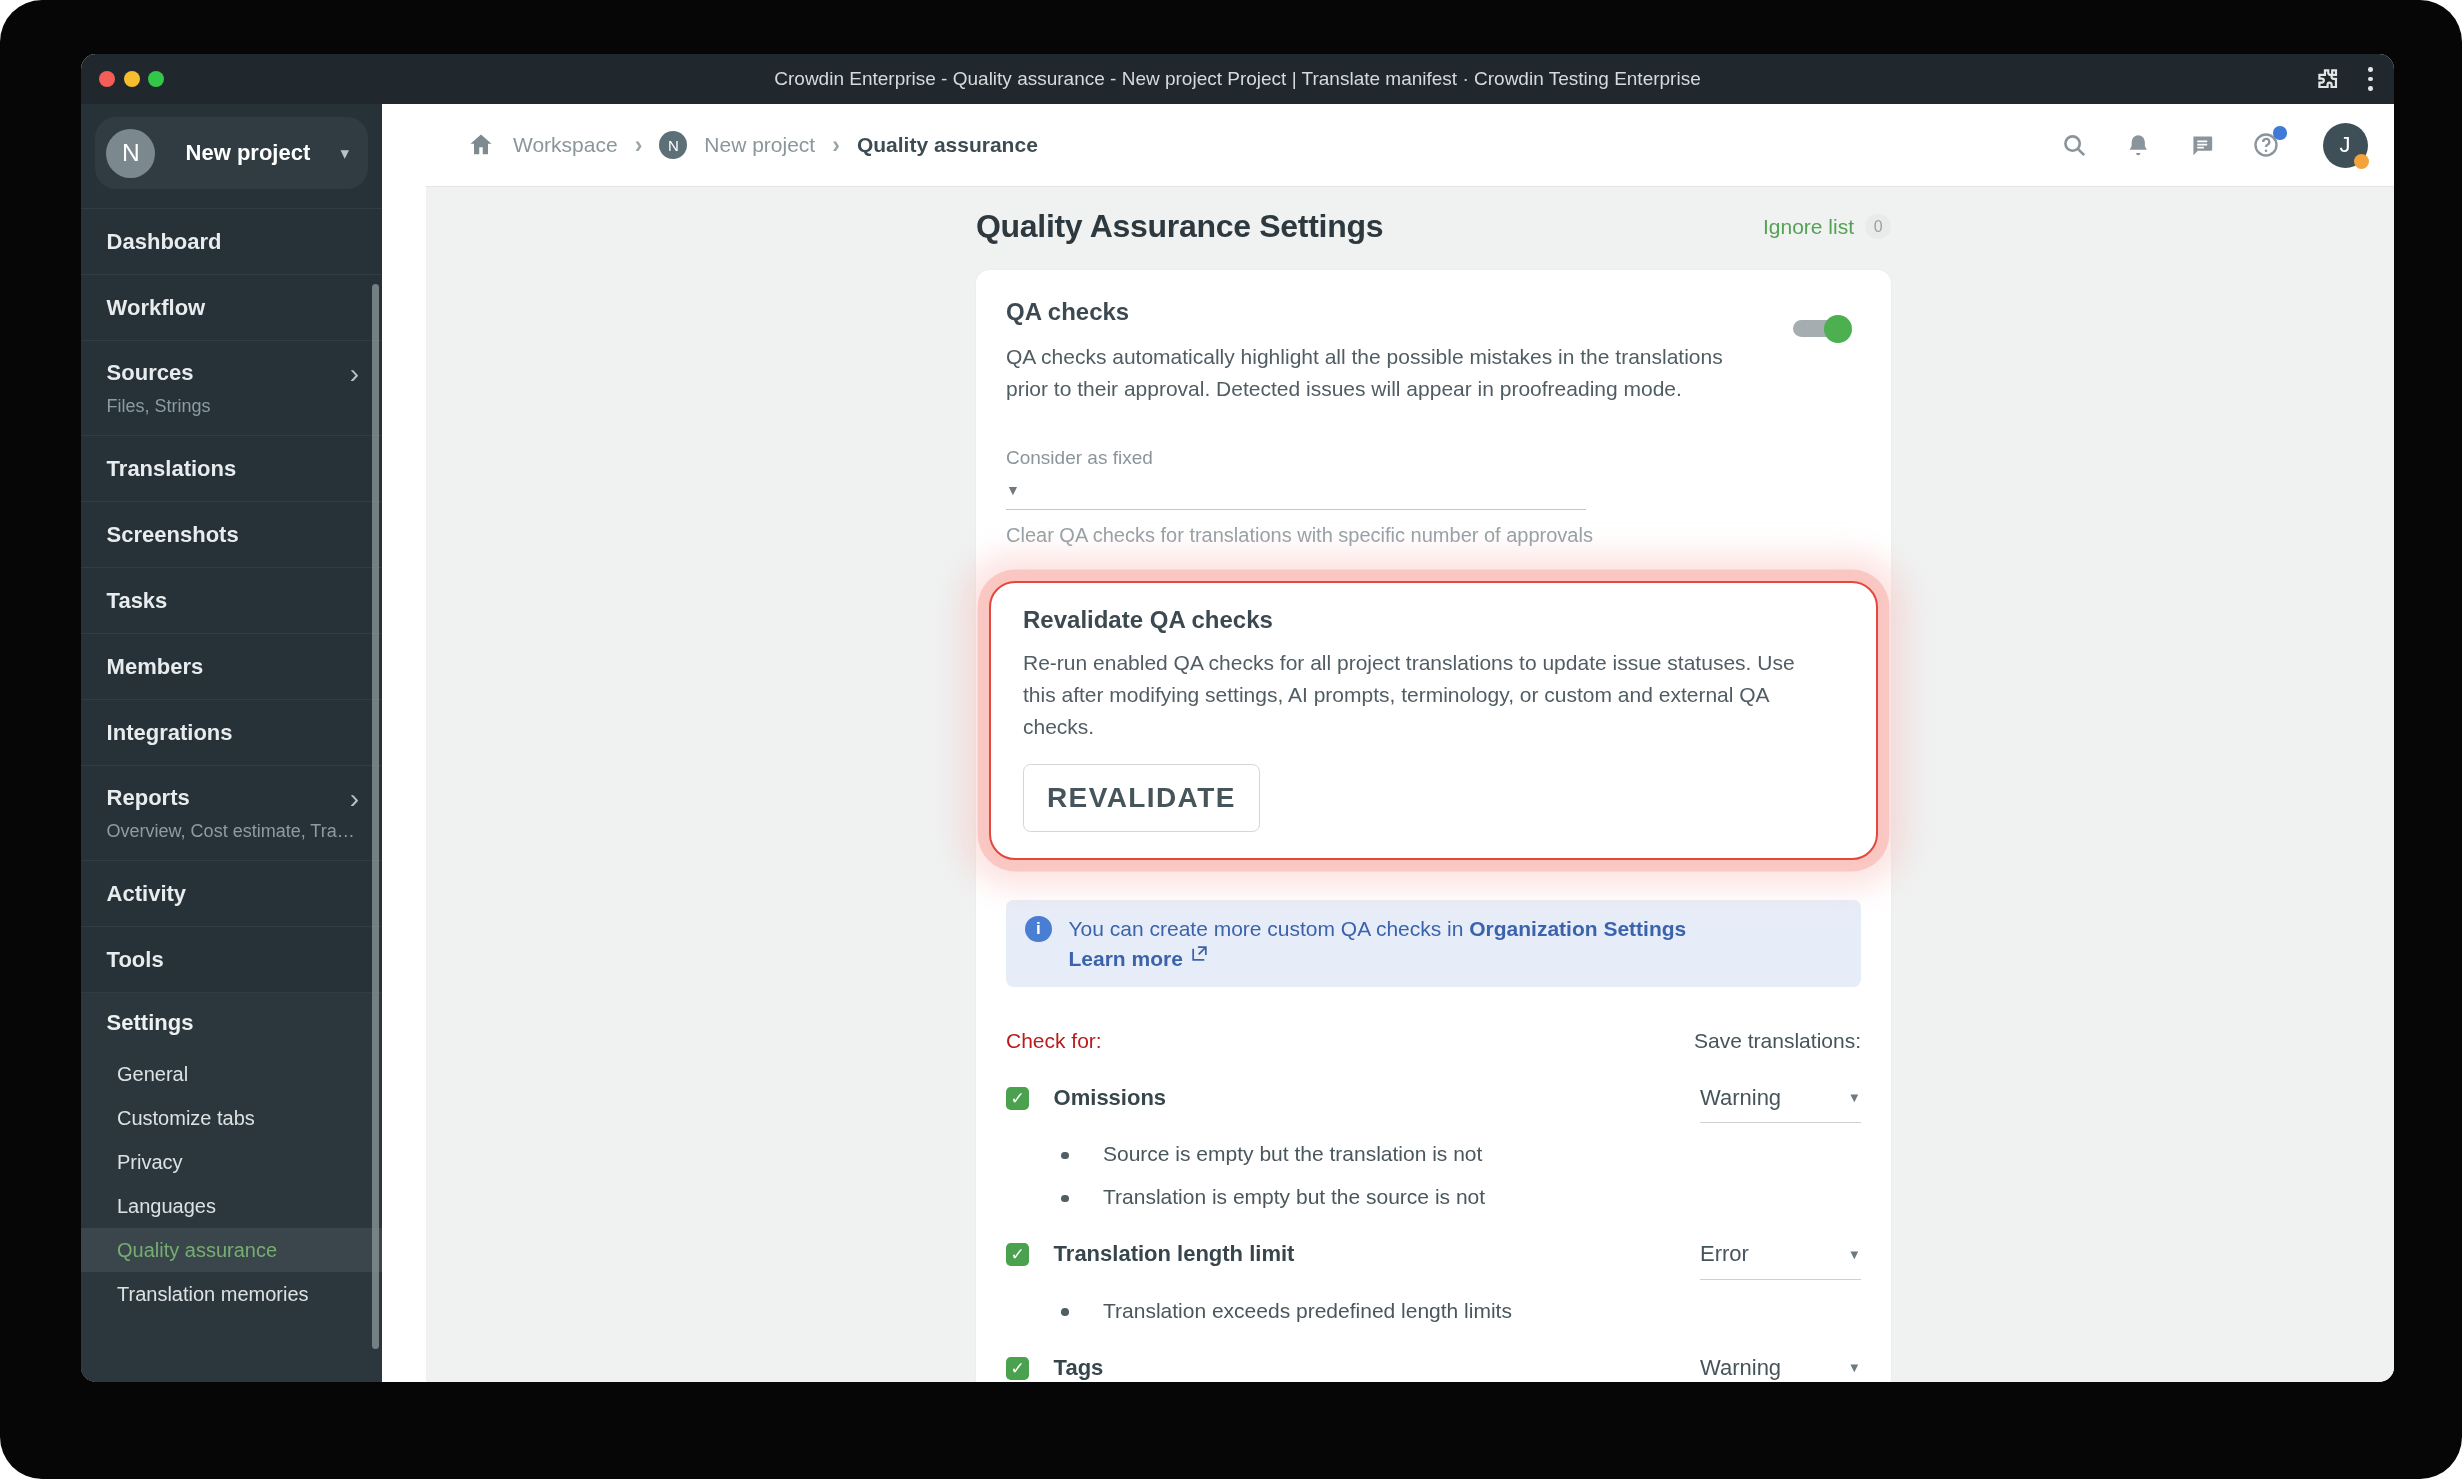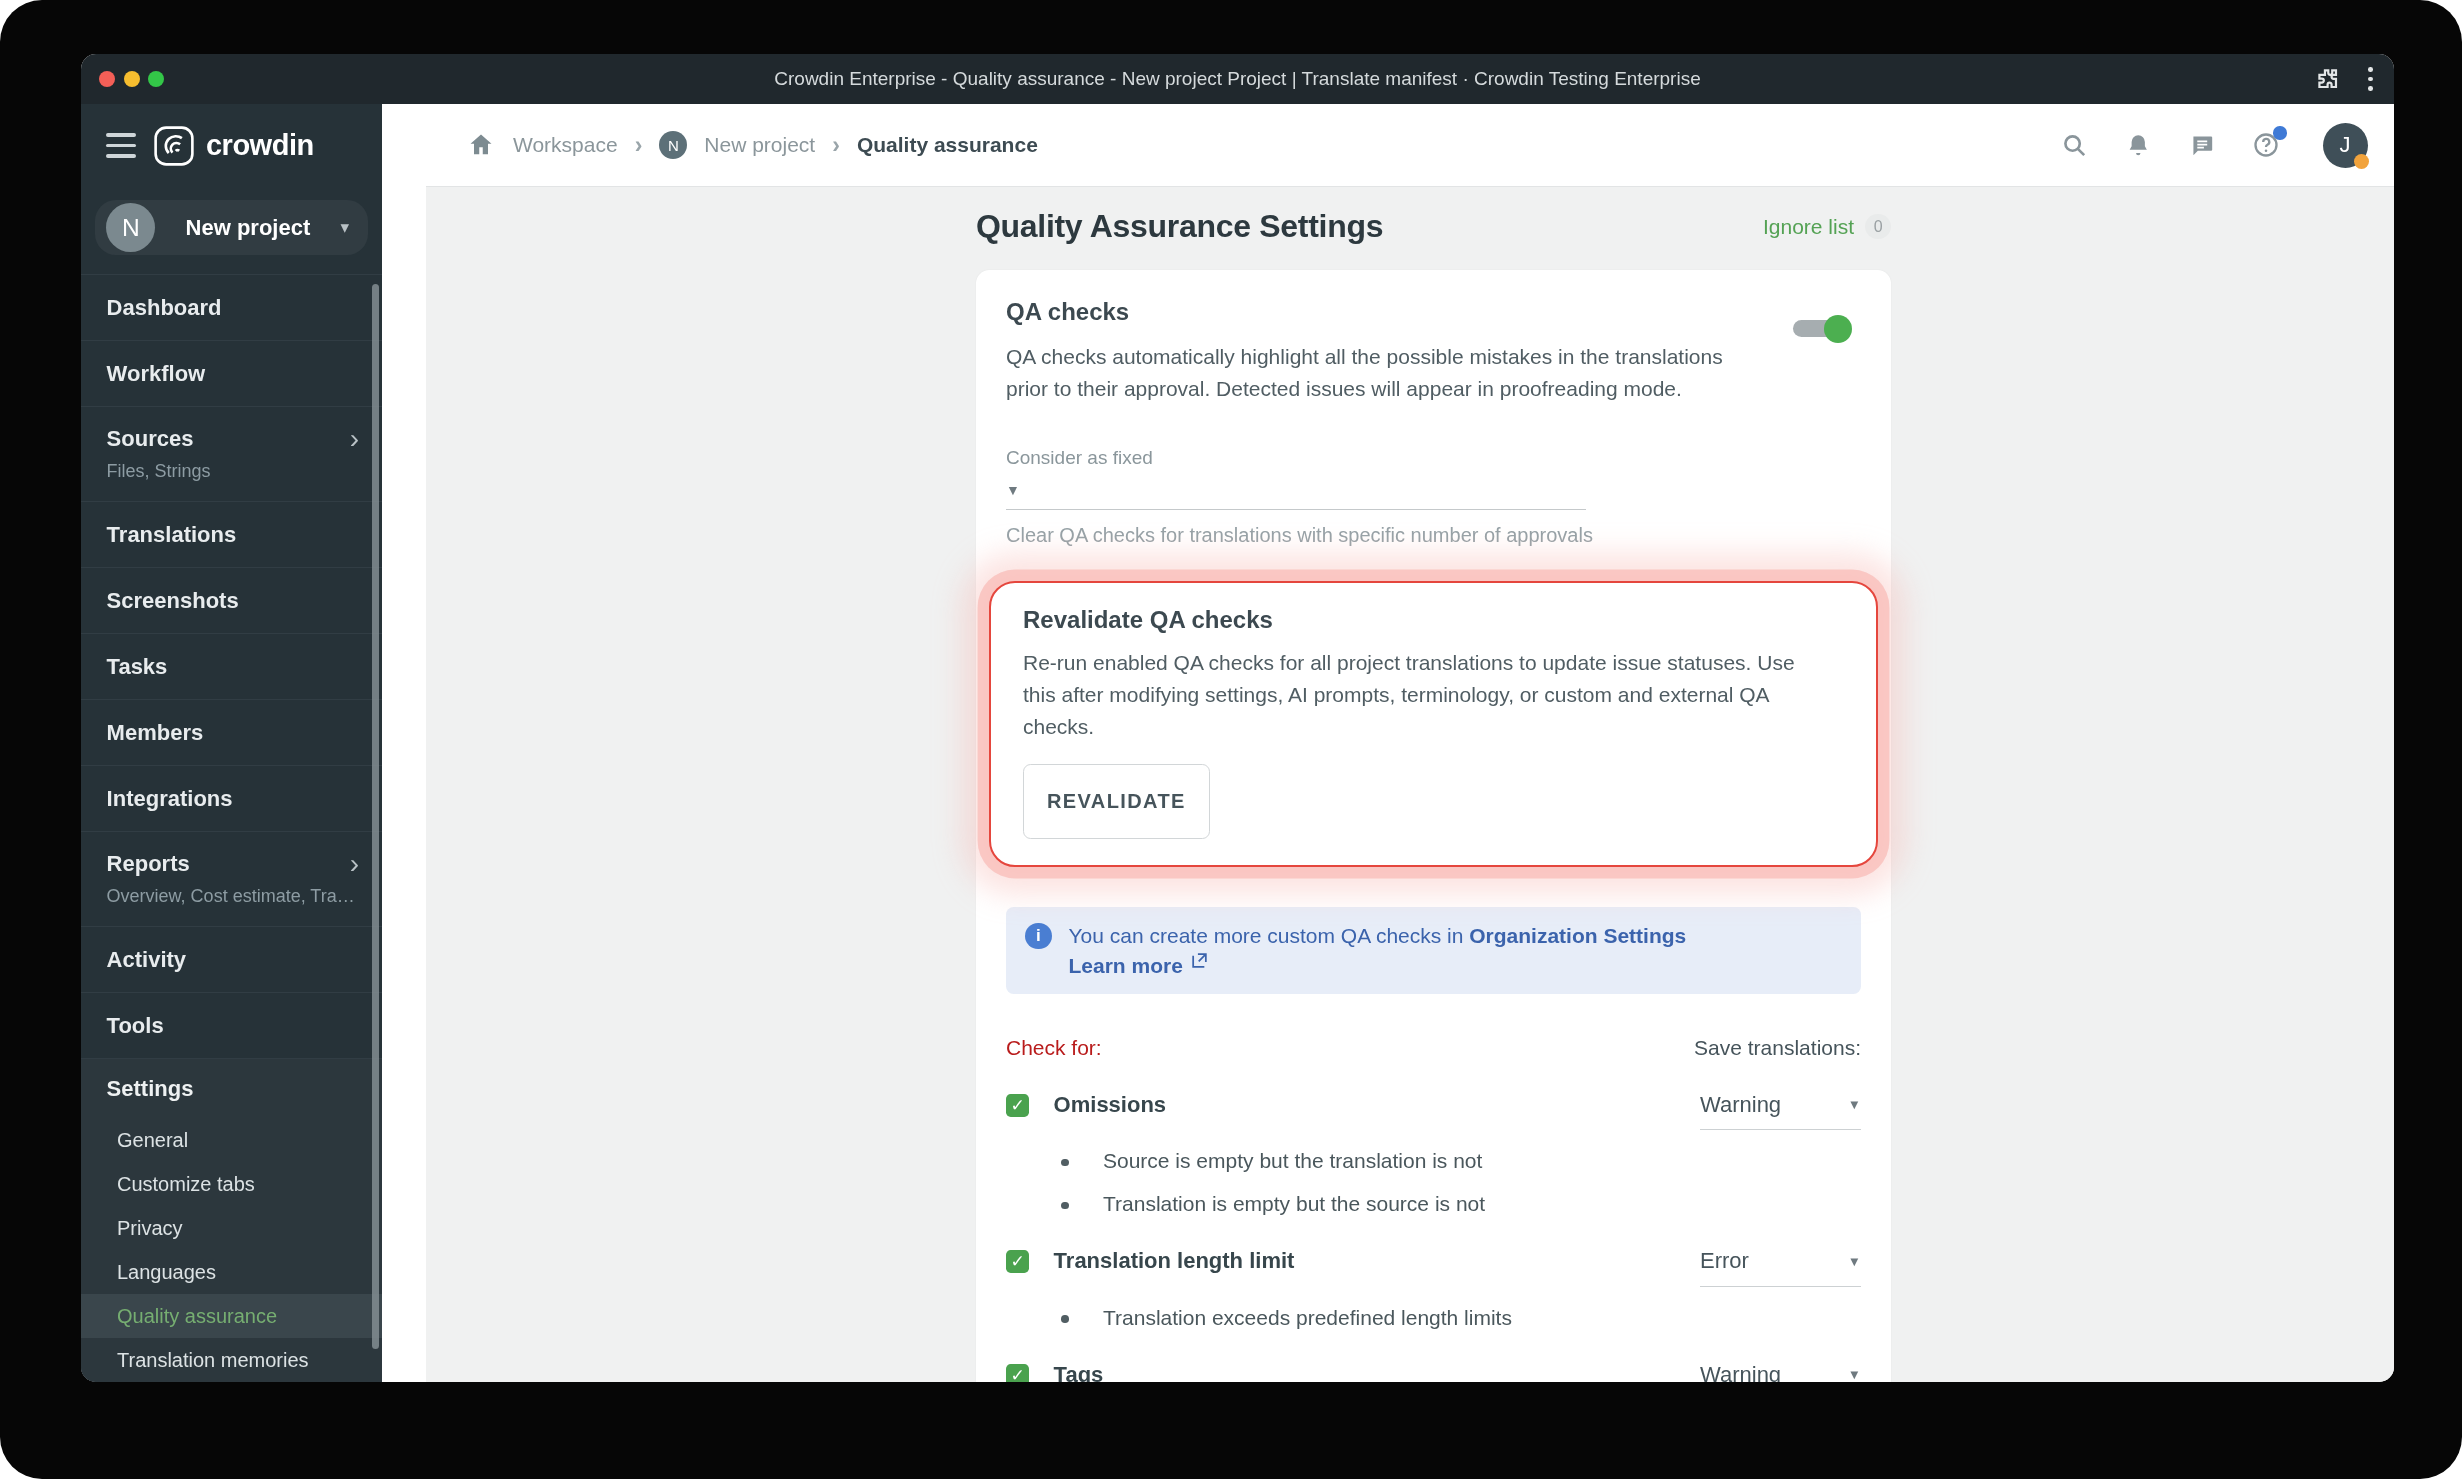--- a/index.html
+++ b/index.html
@@ -78,22 +78,22 @@
   .field{margin-top:42px;}
   .field-label{font-size:19px;color:#8a969b;}
   .select-line{margin-top:13.3px;width:580px;border-bottom:1.9px solid #c5c9cb;padding-bottom:11.4px;display:flex;align-items:center;cursor:pointer;}
   .select-value{font-size:23px;color:#3e4a50;flex:1;}
   .select-caret{color:#6f7a80;font-size:14px;}
   .field-help{margin-top:13.3px;font-size:20px;color:#95a1a6;}
 
   .reval{margin:34px -17px 0 -17px;background:#fff;border:2.8px solid #e5463d;border-radius:26px;padding:23px 32px 26.5px 32px;
          box-shadow:0 0 0 11.4px rgba(247,168,162,.50), 0 0 28px 28px rgba(248,185,180,.38);position:relative;}
   .reval-desc{margin-top:13.3px;max-width:777px;font-size:21px;line-height:32px;color:#505d63;}
-  .reval-btn{margin-top:21px;display:inline-block;background:#fff;border:1.9px solid #d2d6d8;border-radius:7.6px;padding:25px 23px;
-             font-size:20px;font-weight:bold;letter-spacing:1.4px;color:#46545b;cursor:pointer;}
+  .reval-btn{margin-top:21px;display:inline-block;background:#fff;border:1.9px solid #d2d6d8;border-radius:7.6px;padding:17px 23px;
+             font-size:28px;font-weight:bold;letter-spacing:1.4px;color:#46545b;cursor:pointer;}
 
   .banner{margin-top:40px;background:#e7edf8;border-radius:7.6px;padding:13.3px 19px;display:flex;gap:17px;}
   .banner-icon{width:26.5px;height:26.5px;border-radius:50%;background:#4a7ed2;color:#fff;font-size:17px;font-weight:bold;display:flex;align-items:center;justify-content:center;flex:0 0 26.5px;margin-top:1.9px;font-style:normal;}
   .banner-text{font-size:21px;line-height:30px;color:#3b63ac;}
   .banner-text b{font-weight:bold;}
   .banner-link{display:inline-flex;gap:7.6px;font-weight:bold;color:#3b63ac;cursor:pointer;}
 
   .checkfor-row{margin-top:42px;display:flex;}
   .checkfor{font-size:21px;color:#b91c1c;flex:1;}
   .savetr{font-size:21px;color:#46545b;}
@@ -134,36 +134,20 @@
             <i></i>
             <i></i>
             <i></i>
           </span>
       </div>
     </div>
 
     <div class="app">
 
       <aside class="sidebar">
-        <div class="side-head">
-          <span class="burger">
-              <i></i>
-              <i></i>
-              <i></i>
-            </span>
-          <span class="logo">
-            <svg class="logomark" viewBox="0 0 48 48" fill="none" stroke="#fff" stroke-width="3">
-              <rect x="3" y="3" width="42" height="42" rx="12"></rect>
-              <path d="M33 15c-4-3-11-3-15 1-4.5 4.5-4.5 11.5 0 16"></path>
-              <path d="M31 22c-2.5-2-6.5-2-8.8 0.5-2.4 2.6-2.4 6.4 0 9"></path>
-              <path d="M30 29.5c-1.2-1-3-1-4.1 0.2"></path>
-            </svg>
-            <span class="wordmark">crowdin</span>
-          </span>
-        </div>
 
         <div class="project-pill">
           <span class="pill-avatar">N</span>
           <span class="pill-label">New project</span>
           <span class="pill-caret">▾</span>
         </div>
 
         <nav class="nav">
   <div class="nav-item">
     <div class="nav-main">

